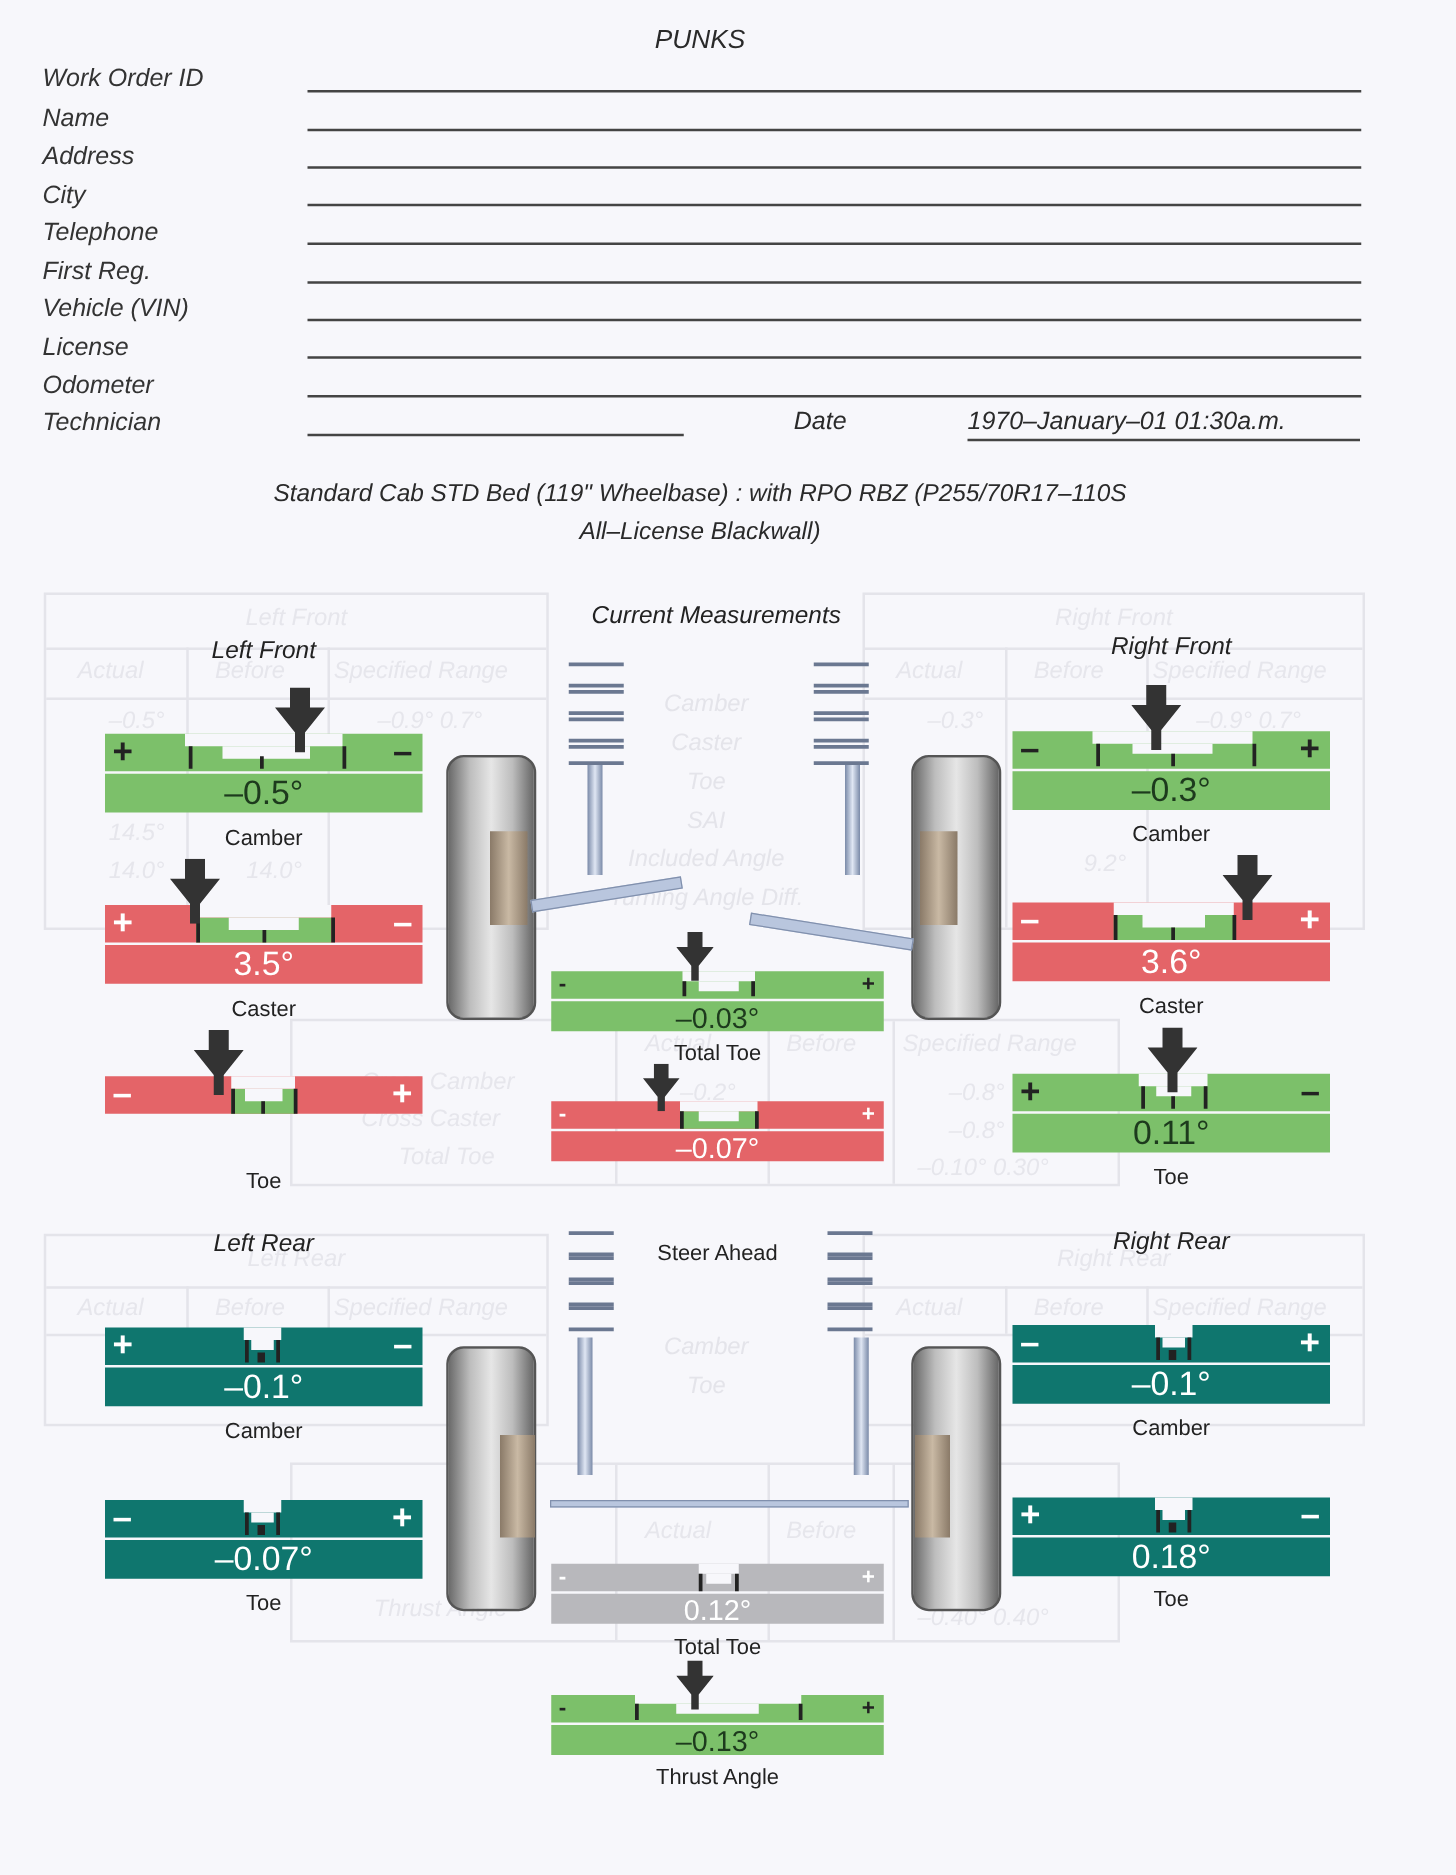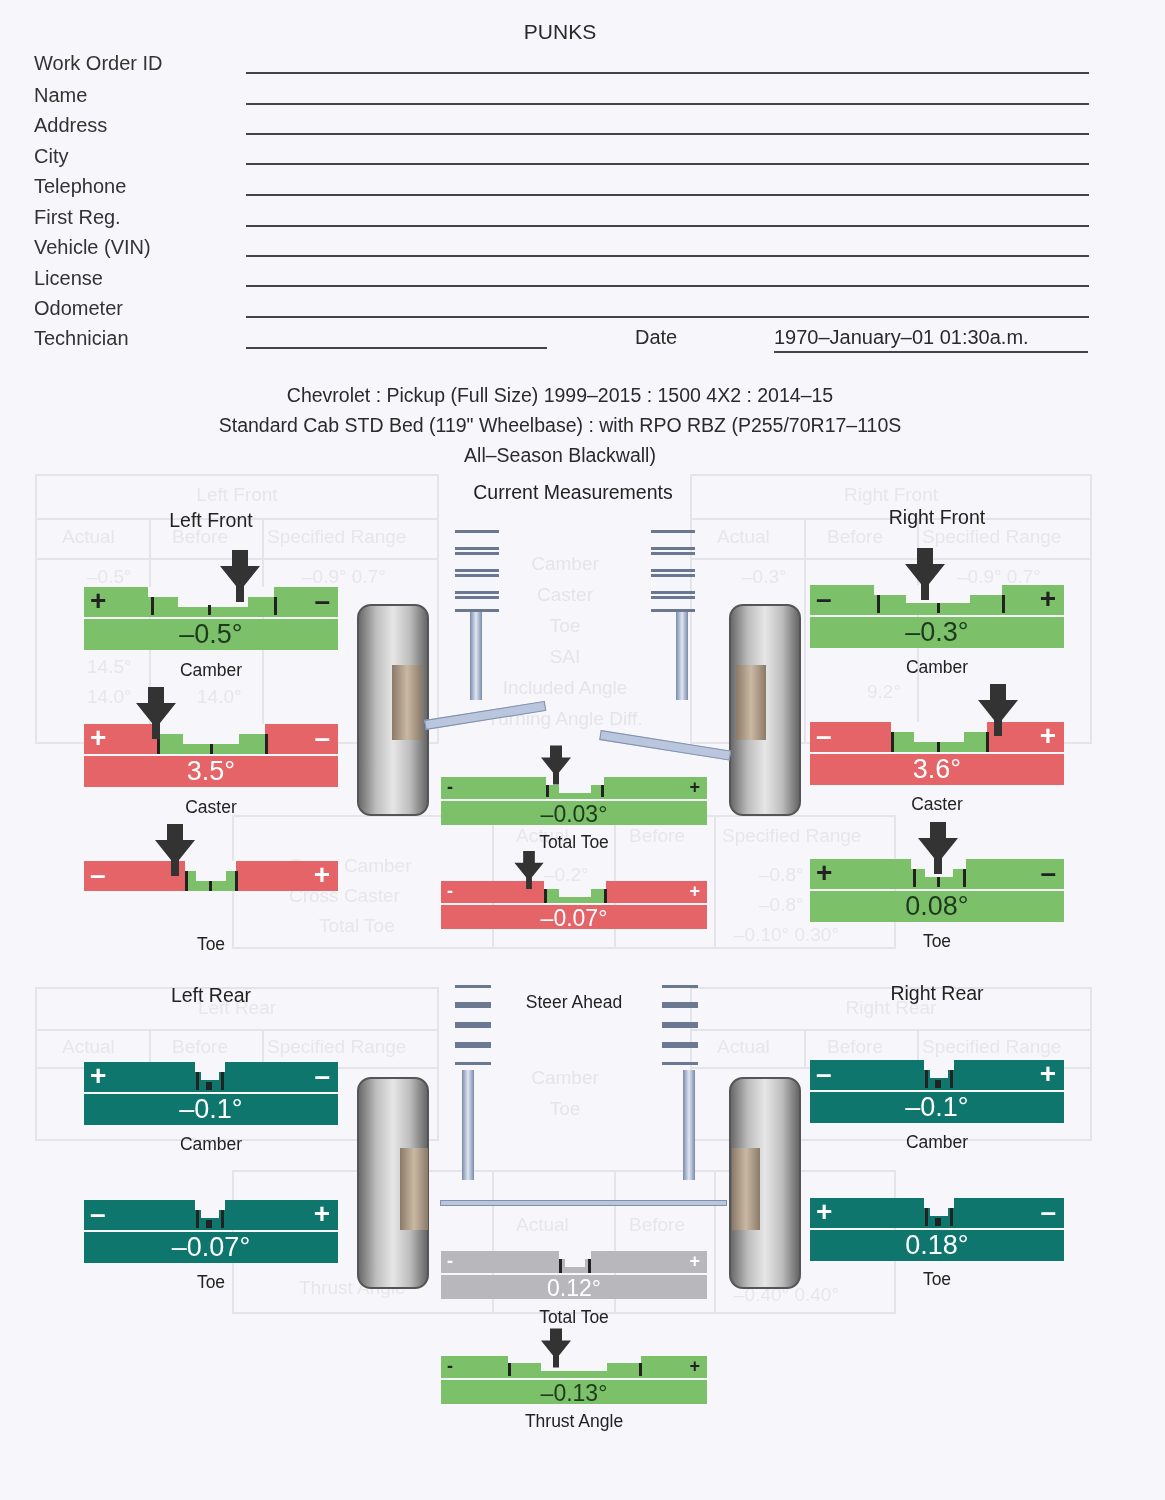--- a/index.html
+++ b/index.html
@@ -1,17 +1,17 @@
 <!DOCTYPE html>
 <html><head>
 <meta charset="utf-8">
 <style>
   html,body{margin:0;padding:0;}
   body{width:1165px;height:1500px;background:#f7f7fb;position:relative;overflow:hidden;font-family:"Liberation Sans",sans-serif;color:#2a2a2a;}
-  .abs{position:absolute;}
+  .abs{position:absolute;font-style:italic;}
   .title{left:0;width:1120px;top:20px;text-align:center;font-size:21px;}
   .lbl{left:34px;font-size:20px;color:#333;}
   .line{left:246px;width:843px;height:2px;background:#444;}
   .date-lbl{left:635px;top:326px;font-size:20px;}
   .date-val{left:774px;top:326px;font-size:20px;width:314px;border-bottom:2px solid #444;padding-bottom:2px;}
   .veh{left:0;width:1120px;text-align:center;font-size:19.5px;line-height:30px;top:380px;}
   .sec{font-size:19.5px;color:#222;text-align:center;}
   
   .ghost{border:2px solid #e4e4ea;color:#e6e6ec;font-size:19px;}
   .ghost-text{color:#e4e4ea;font-size:19px;}
@@ -76,23 +76,22 @@
   <div class="abs line" style="top:285px"></div>
   <div class="abs lbl" style="top:297px">Odometer</div>
   <div class="abs line" style="top:316px"></div>
   <div class="abs lbl" style="top:327px">Technician</div>
   <div class="abs line" style="top:347px;width:301px"></div>
   <div class="abs date-lbl">Date</div>
   <div class="abs date-val">1970–January–01 01:30a.m.</div>
 </div>
 
 <div class="abs veh">
-  <div>Chevrolet : Pickup (Full Size) 1999–2015 : 1500 4X2 : 2014–15</div>
   <div>Standard Cab STD Bed (119" Wheelbase) : with RPO RBZ (P255/70R17–110S</div>
-  <div>All–Season Blackwall)</div>
+  <div>All–License Blackwall)</div>
 </div>
 
 <div>
   <div class="abs ghost" style="left:35px;top:474px;width:400px;height:266px">
     <div style="text-align:center;margin-top:8px">Left Front</div>
     <div style="position:absolute;top:42px;left:0;right:0;border-top:2px solid #e4e4ea"></div>
     <div style="position:absolute;top:82px;left:0;right:0;border-top:2px solid #e4e4ea"></div>
     <div style="position:absolute;top:42px;left:112px;bottom:0;border-left:2px solid #e4e4ea"></div>
     <div style="position:absolute;top:42px;left:225px;bottom:0;border-left:2px solid #e4e4ea"></div>
     <div style="position:absolute;top:50px;left:25px">Actual</div>
@@ -302,21 +301,21 @@
 
 <div class="gauge green" style="left:810px;top:859px">
   <div class="top"></div>
   <div class="notch" style="left:101px;top:0;width:55px;height:10px"></div>
   <div class="notch" style="left:115px;top:10px;width:28px;height:8px"></div>
   <div class="tick" style="left:103px;top:10px;height:18px"></div>
   <div class="tick" style="left:127px;top:18px;height:10px"></div>
   <div class="tick" style="left:153px;top:10px;height:18px"></div>
   <span class="sign l">+</span>
   <span class="sign r">–</span>
-  <div class="bot">0.08°</div>
+  <div class="bot">0.11°</div>
 </div>
 <svg class="arrow" style="left:918px;top:822px" viewBox="0 0 40 52">
     <path d="M12 0h16v16h12L24 36v16h-8V36L0 16h12z" fill="#333"></path>
   </svg>
 <div class="cap" style="left:810px;top:931px">Toe</div>
 
 <div class="sg green" style="left:441px;top:777px">
   <div class="top"></div>
   <div class="notch" style="left:105px;top:0;width:58px;height:8px"></div>
   <div class="notch" style="left:118px;top:8px;width:32px;height:8px"></div>

